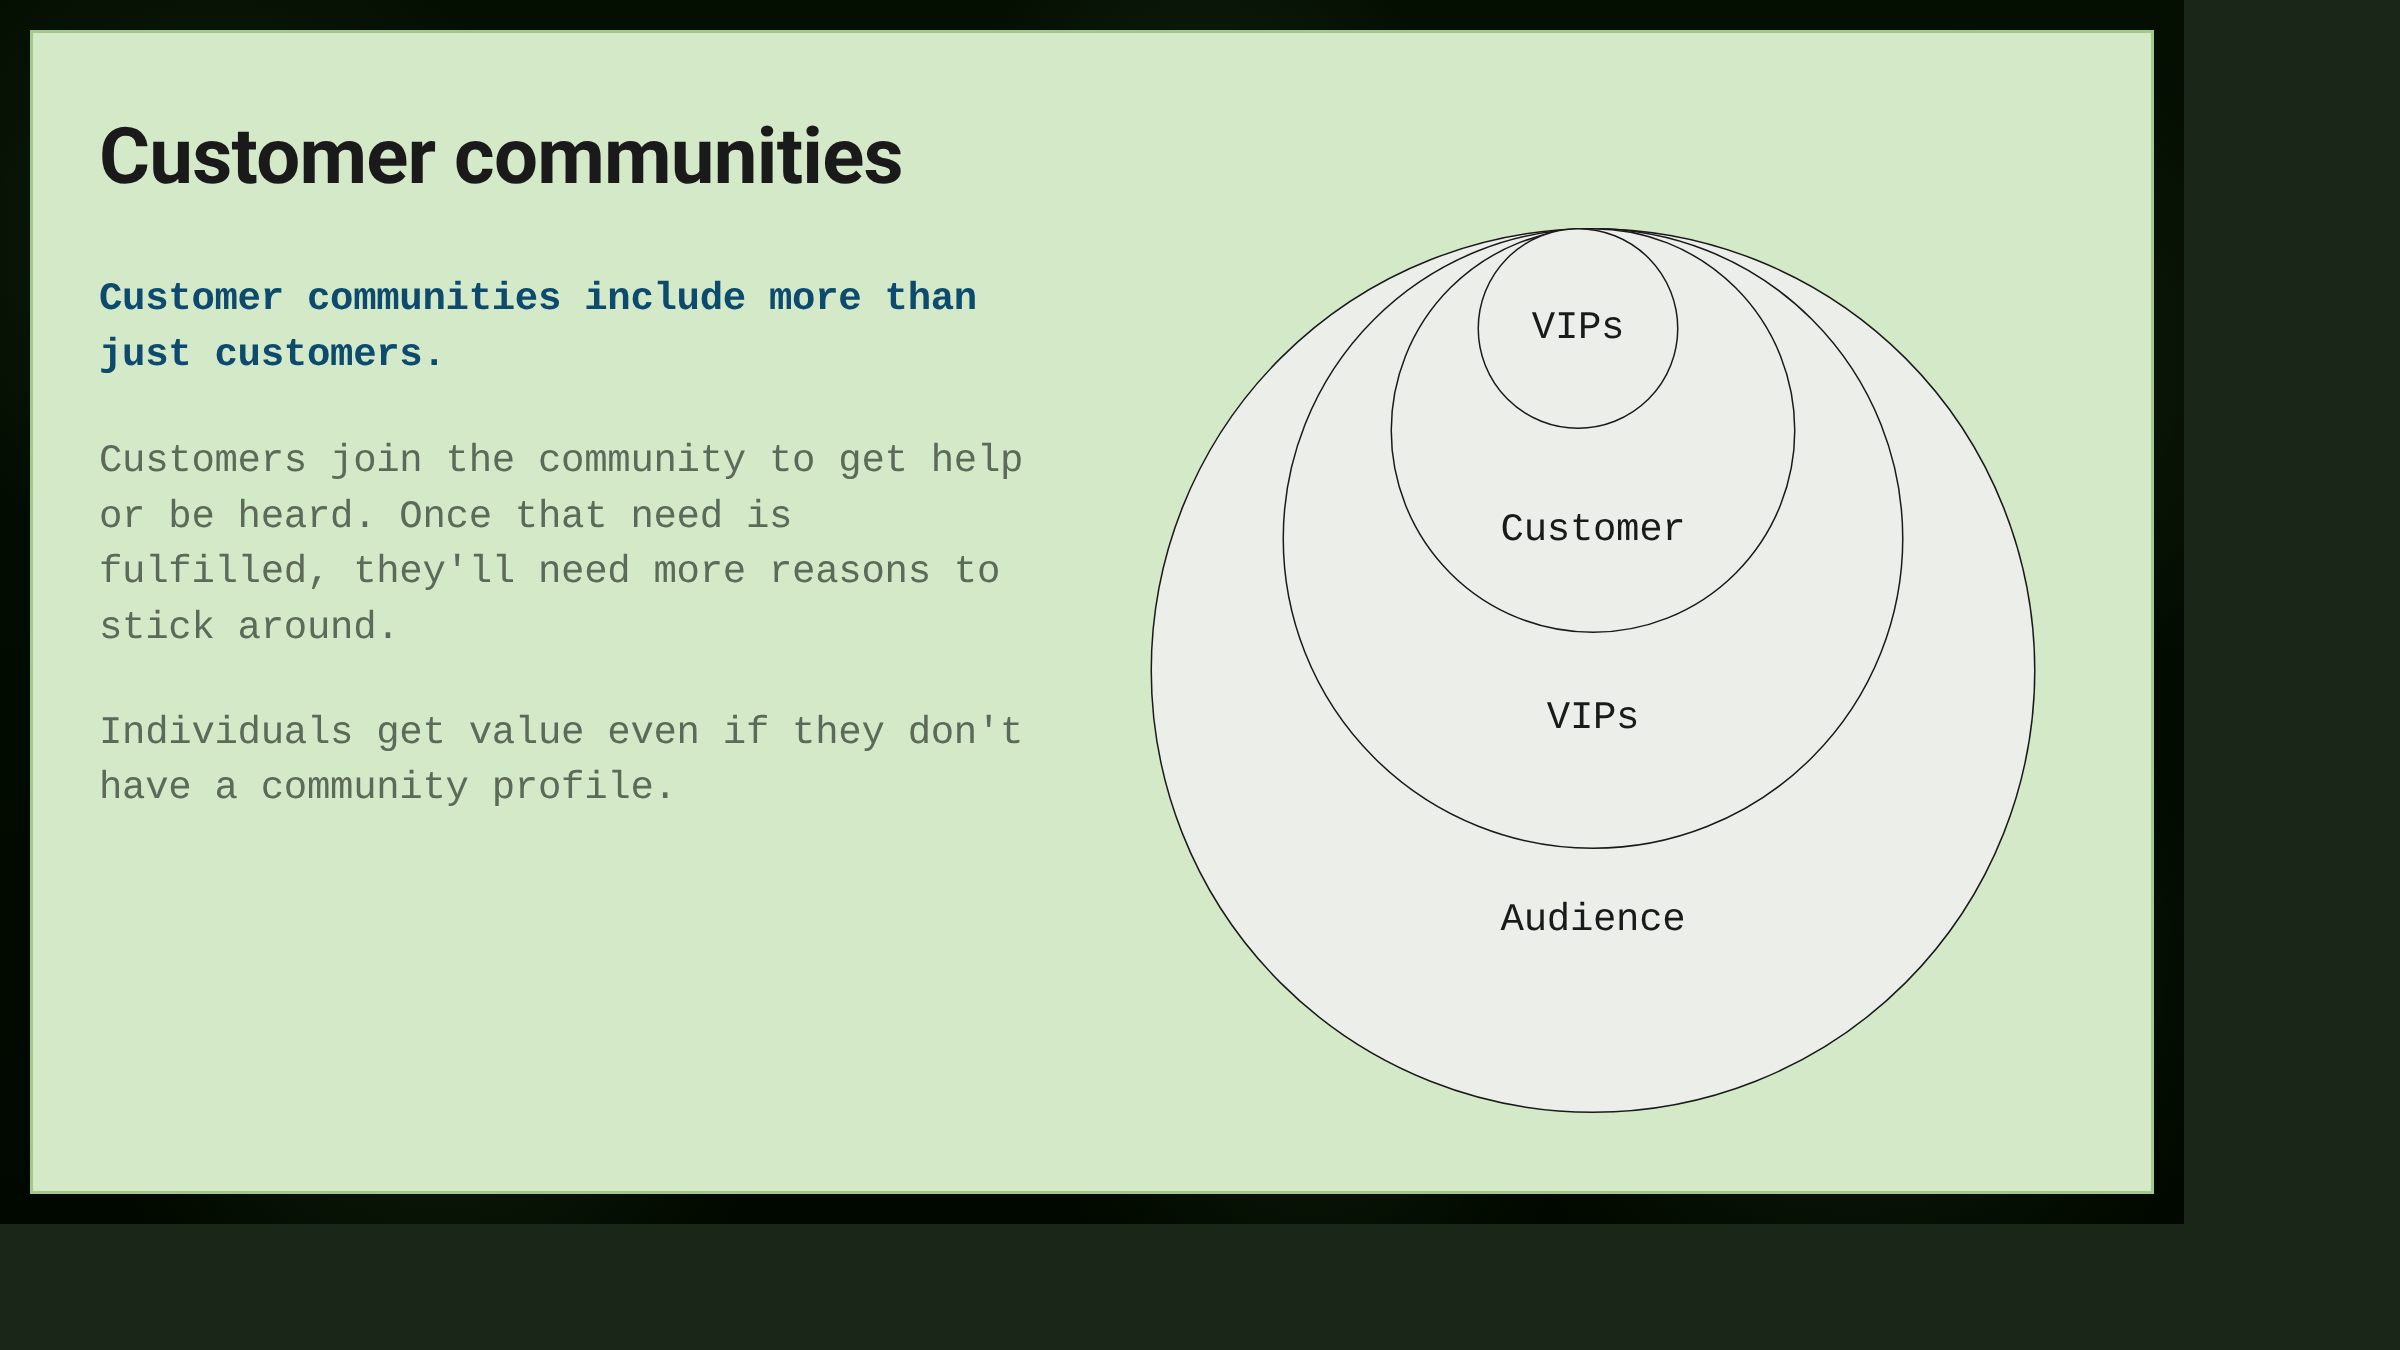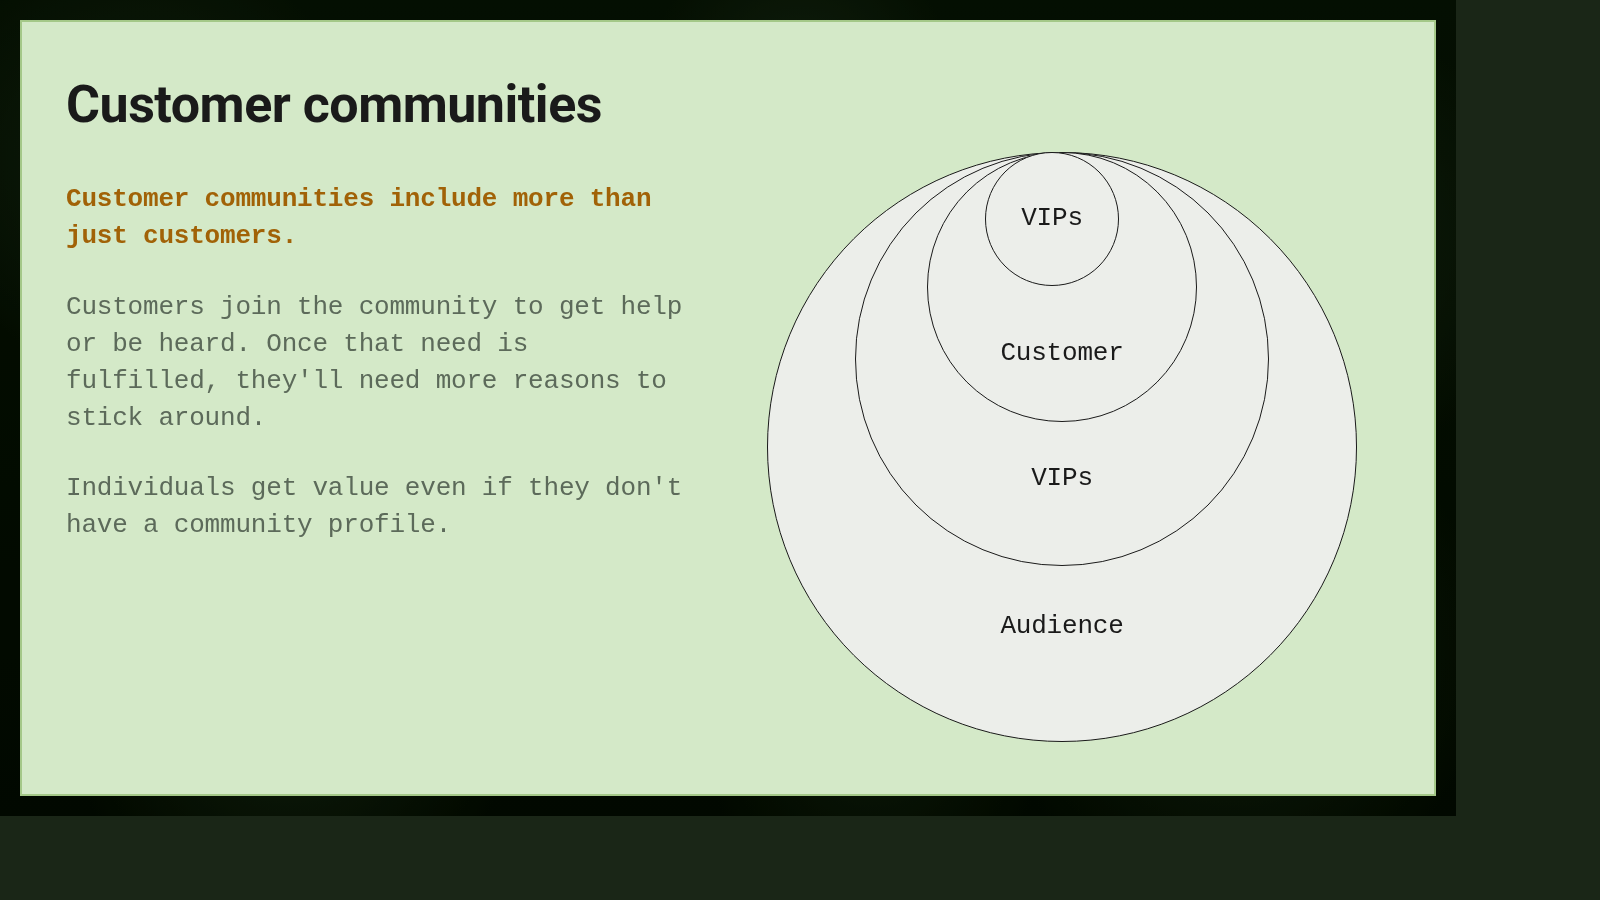--- a/index.html
+++ b/index.html
@@ -49,21 +49,21 @@
       margin-bottom: 46px;
     }
     .mono {
       font-family: ui-monospace, SFMono-Regular, "SF Mono", Menlo, Consolas, "Liberation Mono", monospace;
       font-weight: 500;
       letter-spacing: -0.2px;
     }
     p.lead {
       font-size: 26px;
       line-height: 1.42;
-      color: #a16207;
+      color: #0c4a6e;
       margin-bottom: 34px;
       font-weight: 600;
     }
     p.body {
       font-size: 26px;
       line-height: 1.42;
       color: #5c6a5a;
       margin-bottom: 34px;
       font-weight: 400;
     }
@@ -89,21 +89,21 @@
       left: 50%;
       transform: translateX(-50%);
       white-space: nowrap;
     }
     
     .r4 { width: 590px; height: 590px; left: 5px;   top: 0; }   
     .r3 { width: 414px; height: 414px; left: 93px;  top: 0; }   
     .r2 { width: 270px; height: 270px; left: 165px; top: 0; }   
     .r1 { width: 134px; height: 134px; left: 223px; top: 0; }   
     
-    .r4 .ring-label { top: 458px; text-align: right; }
+    .r4 .ring-label { top: 445px; text-align: right; }
     .r3 .ring-label { top: 310px; }
     .r2 .ring-label { top: 185px; }
     .r1 .ring-label { top: 50px;  }
   </style>
 </head>
 <body>
 
 <div class="leaf-bg"></div>
 
 <div class="slide">

